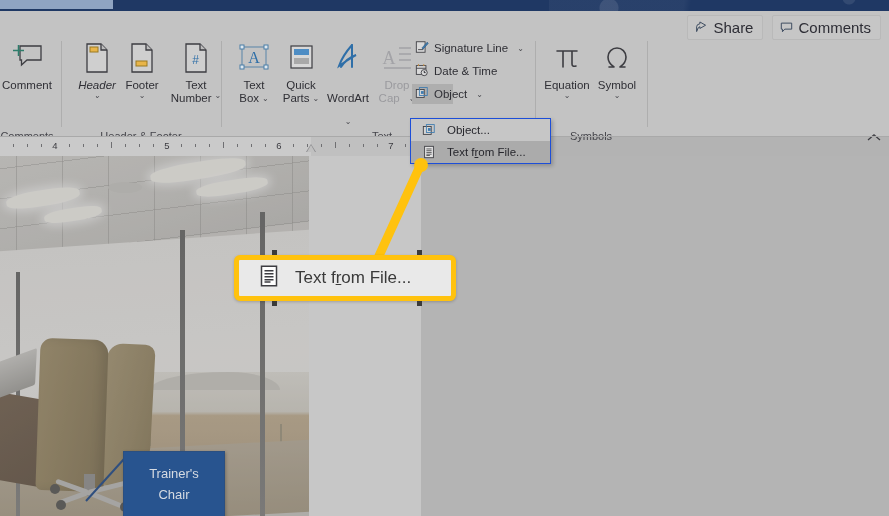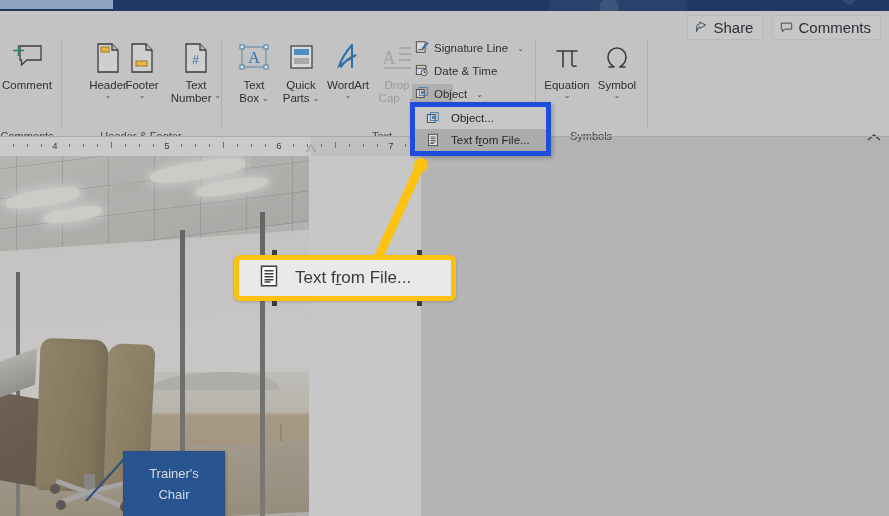--- a/index.html
+++ b/index.html
@@ -72,23 +72,23 @@
     position: absolute; left: 0; height: 20px;
     display: flex; align-items: center; gap: 5px;
     padding: 0 5px 0 3px;
     font-size: 11.5px; color: #2f2f35; white-space: nowrap;
   }
   .btn-small.active { background: #aeaeae; }
   .btn-small .sc { font-size: 8px; color:#4a4a50; margin-left: 4px; }
 
   
   .menu {
-    position: absolute; left: 410px; top: 102px; width: 141px;
+    position: absolute; left: 410px; top: 118px; width: 141px;
     background: #c6c6c6;
-    border: 5px solid #1d4ed8;
+    border: 1px solid #1d4ed8;
     box-shadow: 2px 2px 4px rgba(0,0,0,.22);
     z-index: 40;
   }
   .menu-item {
     height: 22px; display: flex; align-items: center; gap: 10px;
     padding-left: 10px; font-size: 11.5px; color: #26262c;
   }
   .menu-item.hover { background: #ababab; }
   .menu-item .mi-ico { width: 16px; display: flex; justify-content: center; }
 
@@ -310,21 +310,21 @@
               <path d="M3 8.5 h11 M8.5 3 v11" stroke="#2e7d6b" stroke-width="1.5"></path>
             </svg>
           </span>
           <span>Comment</span>
         </div>
         <div class="group-label">Comments</div>
       </div>
       <div class="group-sep" style="left:61px;"></div>
 
       <div class="group" style="left:62px; width:158px;">
-        <div class="btn-big" style="left:19px;">
+        <div class="btn-big" style="left:8px;font-style:italic;">
           <span class="glyph">
             <svg width="26" height="32" viewBox="0 0 26 32">
               <path d="M3 2 h14 l6 6 v22 H3 Z" fill="#cfcfcf" stroke="#3d3d42" stroke-width="1.3"></path>
               <path d="M17 2 v6 h6" fill="#bdbdbd" stroke="#3d3d42" stroke-width="1.3"></path>
               <rect x="6" y="5" width="8" height="5" fill="#e8b54a" stroke="#9b7a22" stroke-width="1"></rect>
             </svg>
           </span>
           <span>Header</span>
           <span class="caret">⌄</span>
         </div>
@@ -382,21 +382,21 @@
               <rect x="8" y="7" width="15" height="6" fill="#4e8dc4"></rect>
               <rect x="8" y="16" width="15" height="6" fill="#a9a9a9"></rect>
             </svg>
           </span>
           <span>Quick</span>
           <span style="display:flex;align-items:center;gap:3px;">
             <span>Parts</span>
             <span class="caret">⌄</span>
           </span>
         </div>
-        <div class="btn-big" style="left:97px; width:58px;">
+        <div class="btn-big" style="left:97px; width:58px;gap:13px;">
           <span class="glyph">
             <svg width="32" height="32" viewBox="0 0 32 32">
               <path d="M20 3 C13 11 9 18 7 24 C13 20 18 16 24 13 C18 15 13 19 9 25" fill="none" stroke="#2f6fa8" stroke-width="2" stroke-linecap="round"></path>
               <path d="M20 3 L20 25" stroke="#2f6fa8" stroke-width="2" stroke-linecap="round"></path>
             </svg>
           </span>
           <span>WordArt</span>
           <span class="caret">⌄</span>
         </div>
         <div class="btn-big disabled" style="left:148px;">

